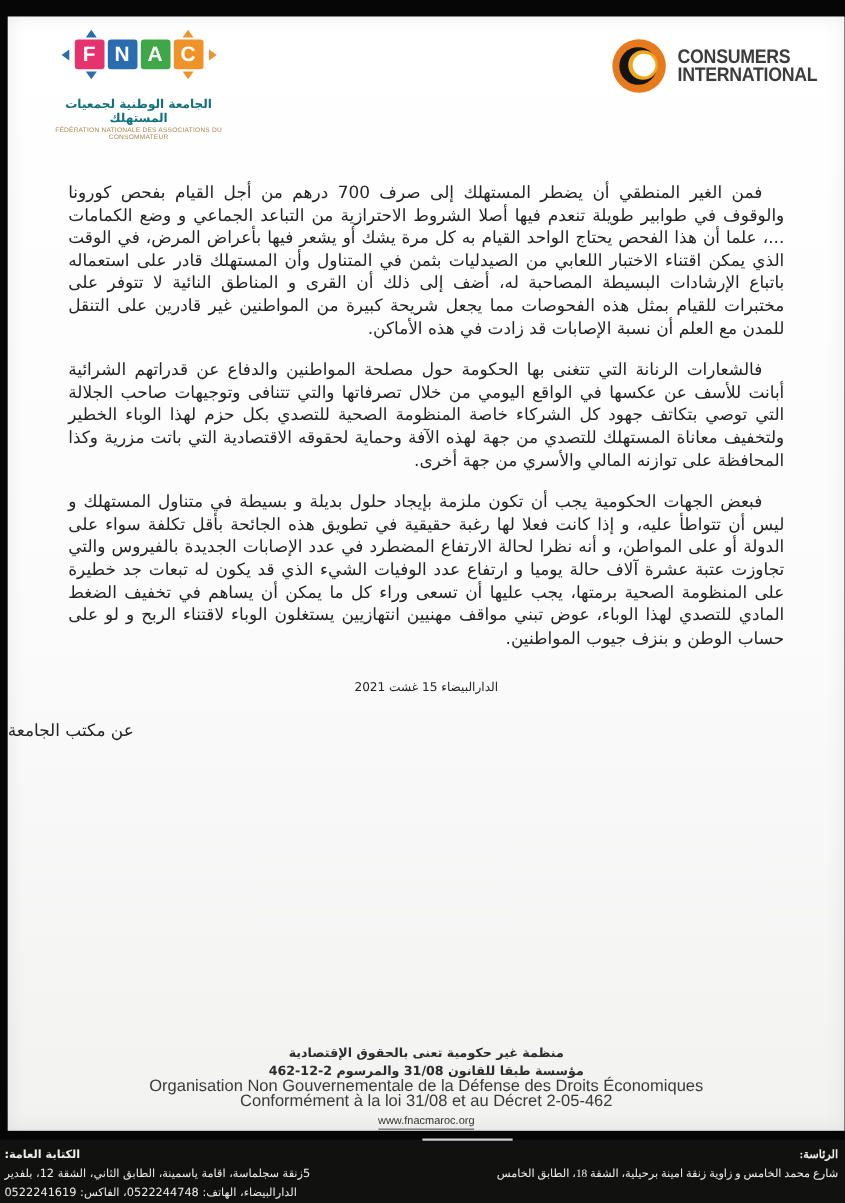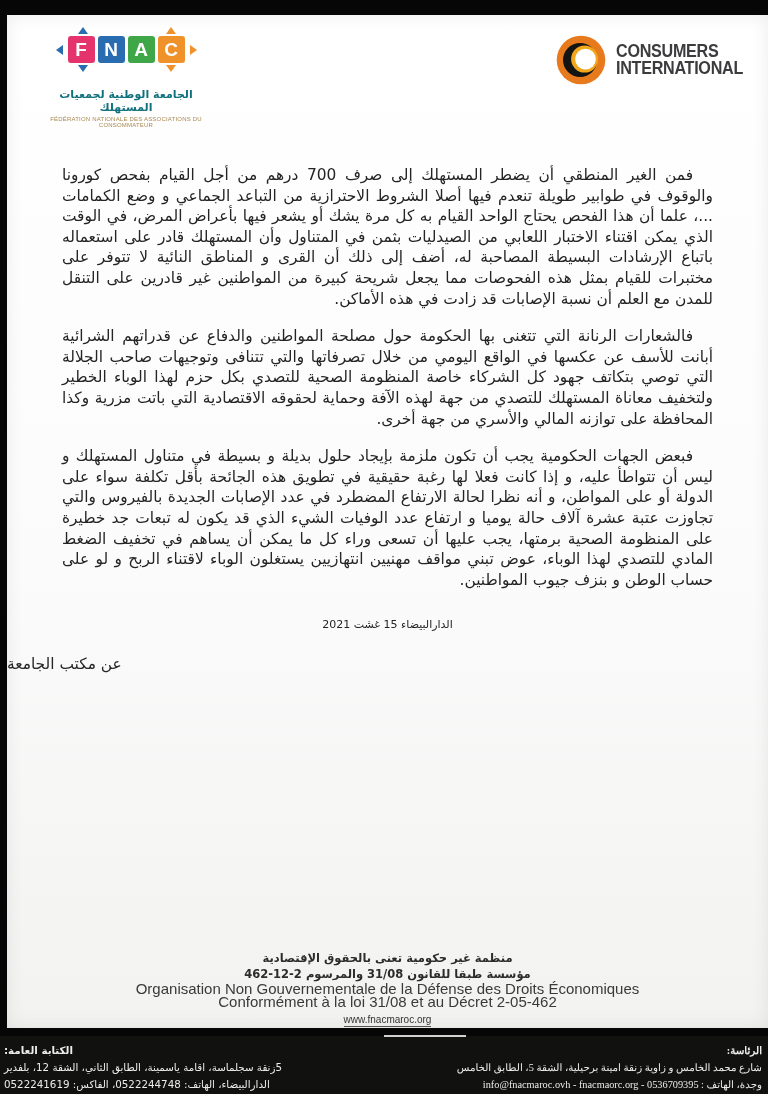--- a/index.html
+++ b/index.html
@@ -115,17 +115,16 @@
 
   <div class="band">
     <div class="band-notch"></div>
     <div class="col left">
       <div class="ttl">الكتابة العامة:</div>
       <div>5زنقة سجلماسة، اقامة ياسمينة، الطابق الثاني، الشقة 12، بلفدير</div>
       <div>الدارالبيضاء، الهاتف: 0522244748، الفاكس: 0522241619</div>
     </div>
     <div class="col right">
       <div class="ttl">الرئاسة:</div>
-      <div>شارع محمد الخامس و زاوية زنقة امينة برحيلية، الشقة 5، الطابق الخامس</div>
-      <div>وجدة، الهاتف : 0536709395 - info@fnacmaroc.ovh - fnacmaorc.org</div>
+      <div>شارع محمد الخامس و زاوية زنقة امينة برحيلية، الشقة 18، الطابق الخامس</div>
     </div>
   </div>
 </div>
 
 </body></html>

